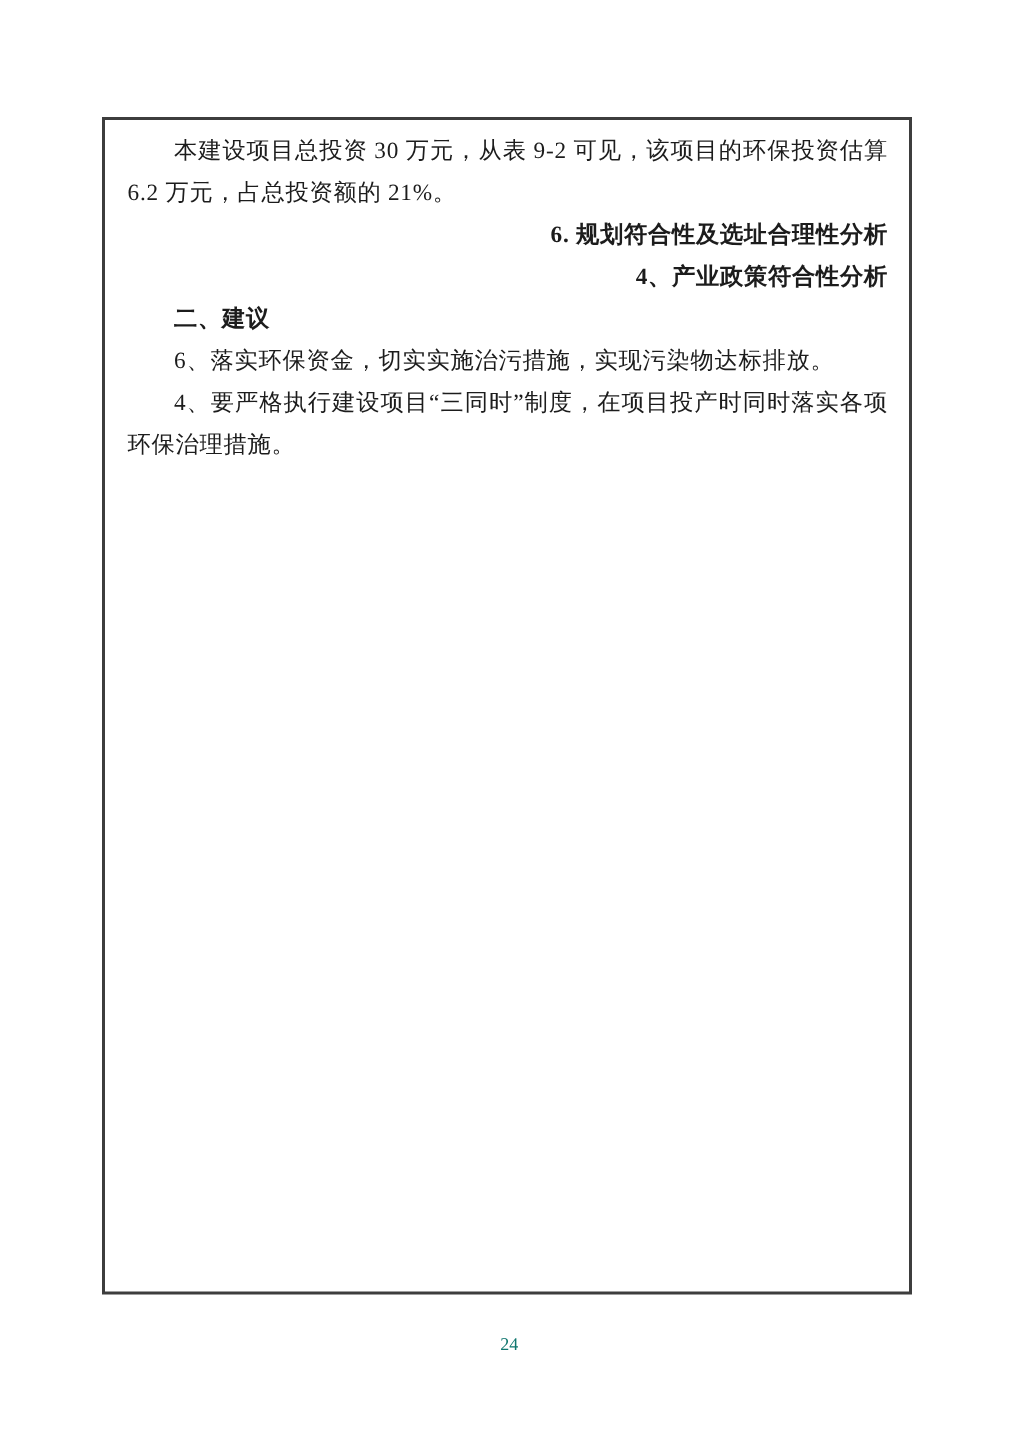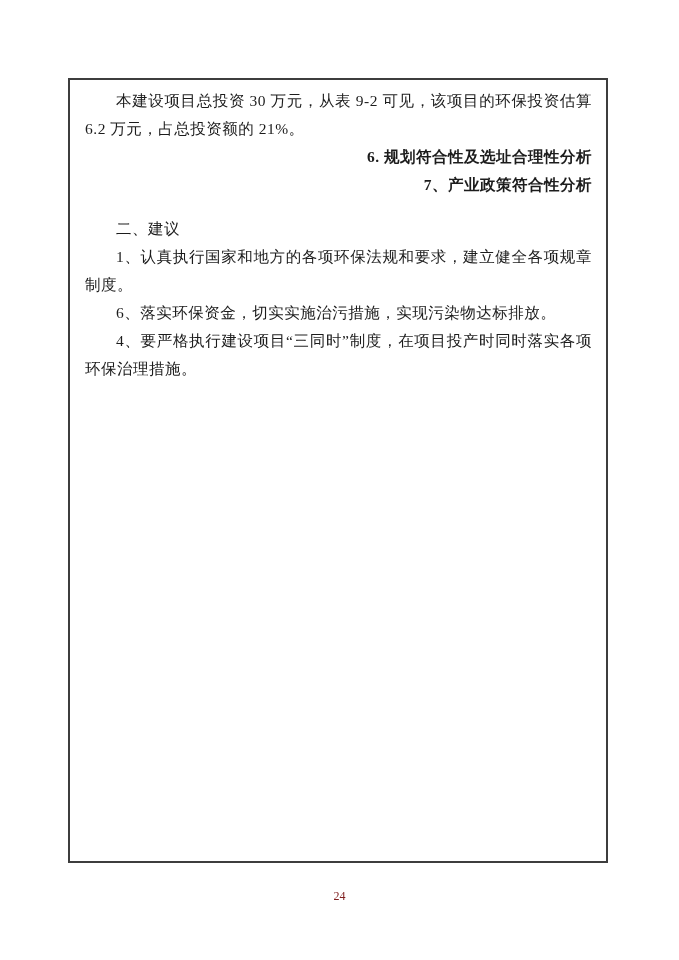--- a/index.html
+++ b/index.html
@@ -33,54 +33,53 @@
     line-height: 28px;
     text-align: justify;
     text-indent: 2em;
     letter-spacing: 0.5px;
   }
   .content-box p.heading {
     font-weight: bold;
     text-align: right;
   }
   .content-box p.heading-major {
-    font-weight: normal;
+    font-weight: bold;
     text-align: left;
-    margin-top: 16px;
+    margin-top: 0;
   }
   .page-number {
     position: absolute;
     top: 889px;
     left: 0;
     width: 100%;
     text-align: center;
     font-size: 12px;
     line-height: 14px;
-    color: #7f1d1d;
+    color: #0f766e;
   }
 </style>
 </head>
 <body>
 
 <div class="page">
 
   <div class="content-box">
     <p class="para">本建设项目总投资 30 万元，从表 9-2 可见，该项目的环保投资估算 6.2 万元，占总投资额的 21%。</p>
 
     <p class="heading">6. 规划符合性及选址合理性分析</p>
 
 
-    <p class="heading">7、产业政策符合性分析</p>
+    <p class="heading">4、产业政策符合性分析</p>
 
 
 
 
     <p class="heading-major">二、建议</p>
 
-    <p class="para">1、认真执行国家和地方的各项环保法规和要求，建立健全各项规章制度。</p>
 
     <p class="para">6、落实环保资金，切实实施治污措施，实现污染物达标排放。</p>
 
 
     <p class="para">4、要严格执行建设项目“三同时”制度，在项目投产时同时落实各项环保治理措施。</p>
 
   </div>
 
   <div class="page-number">24</div>
 

